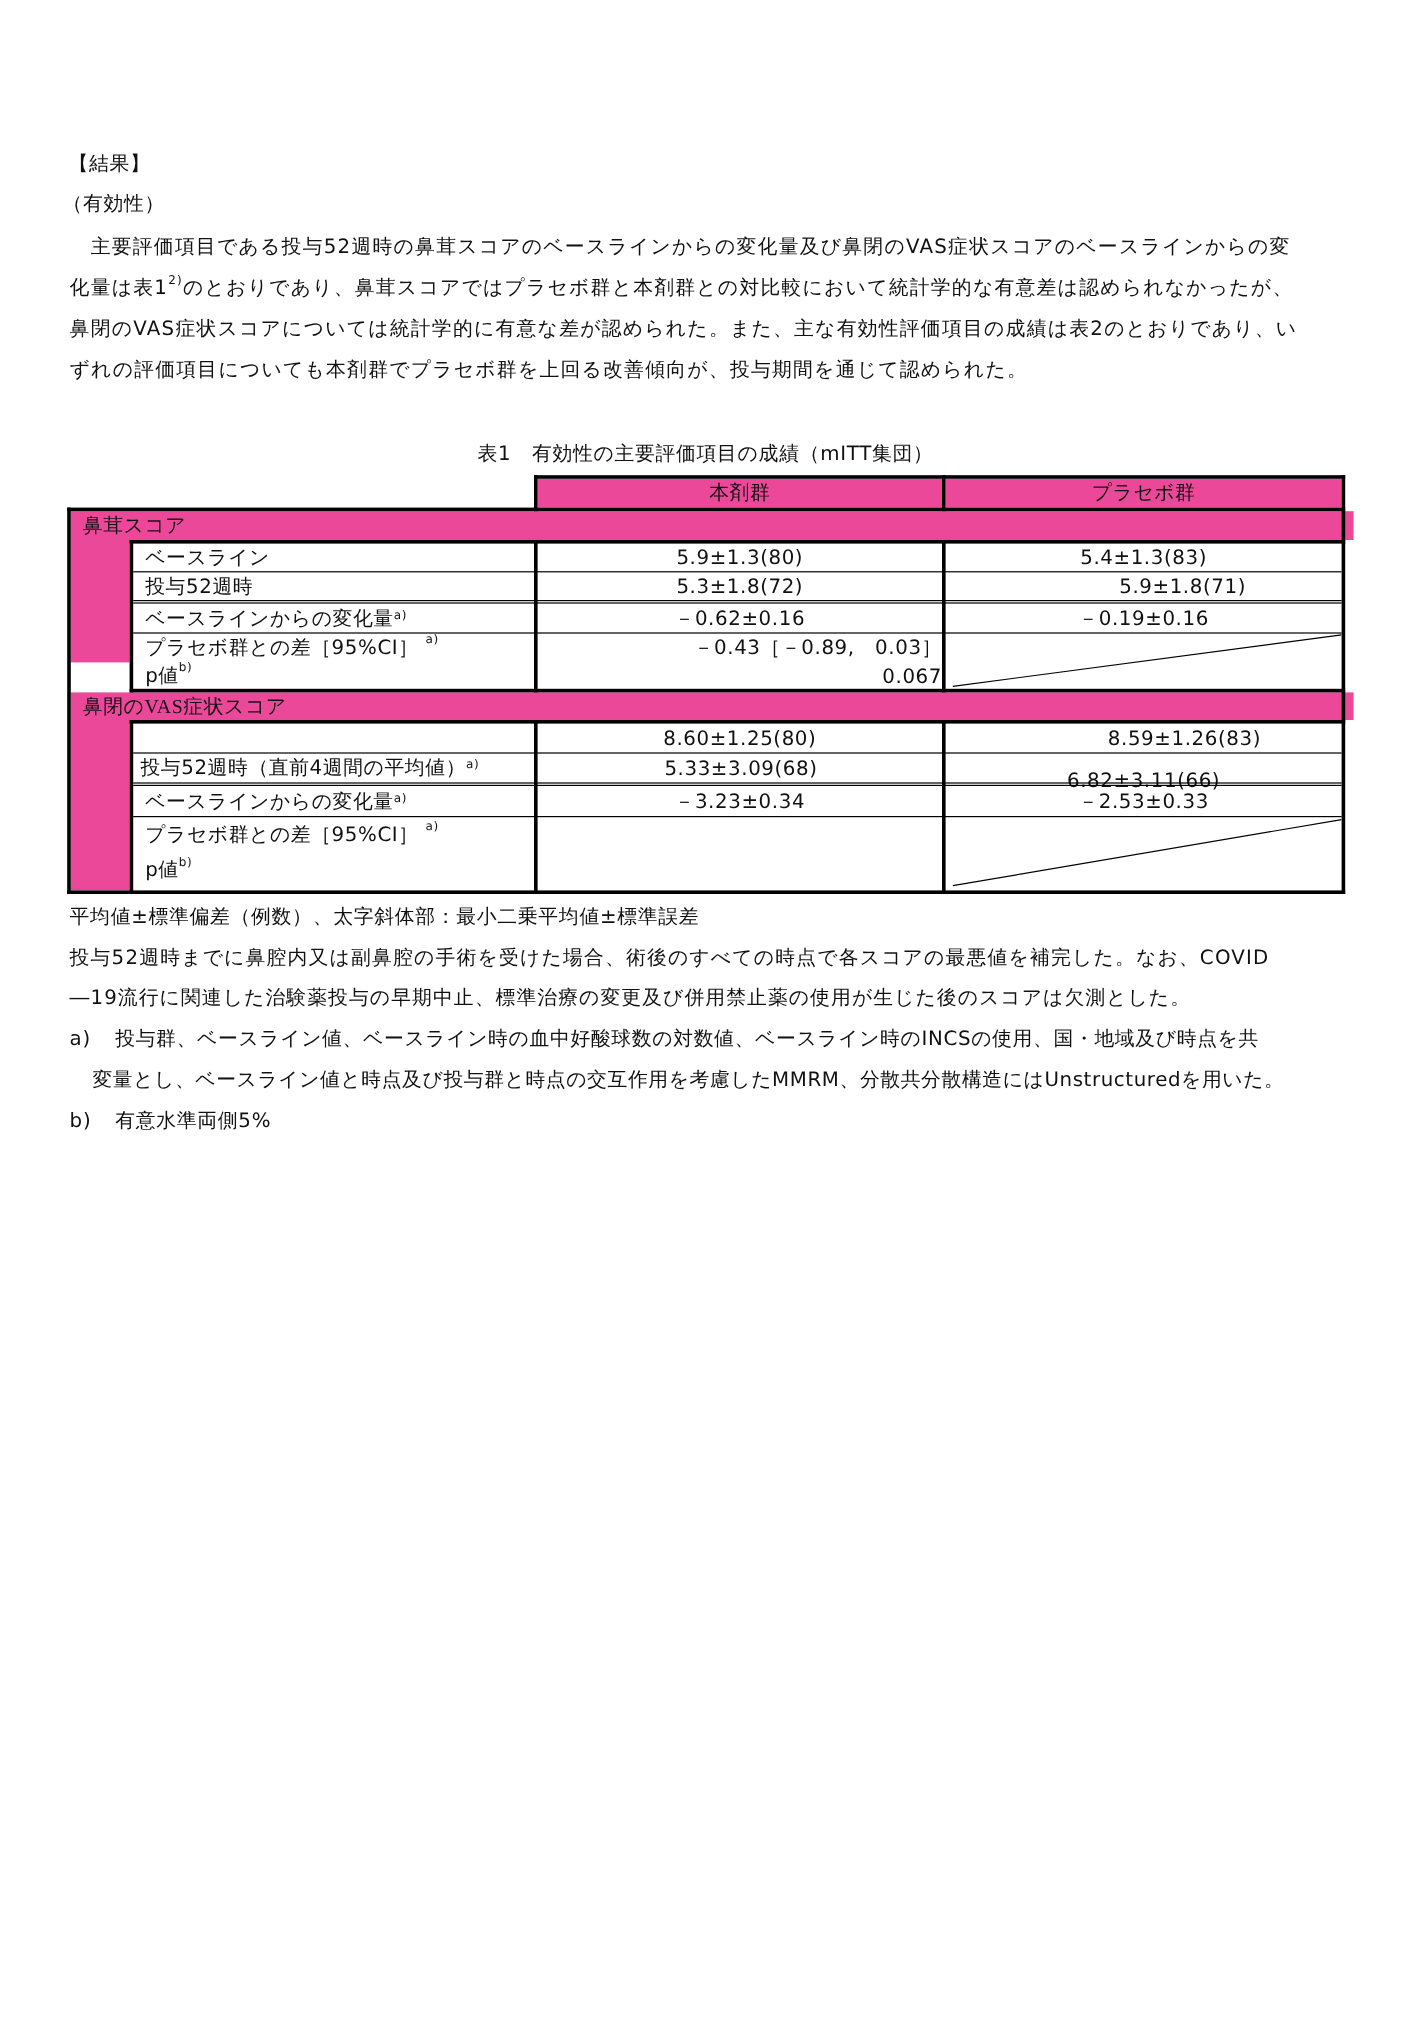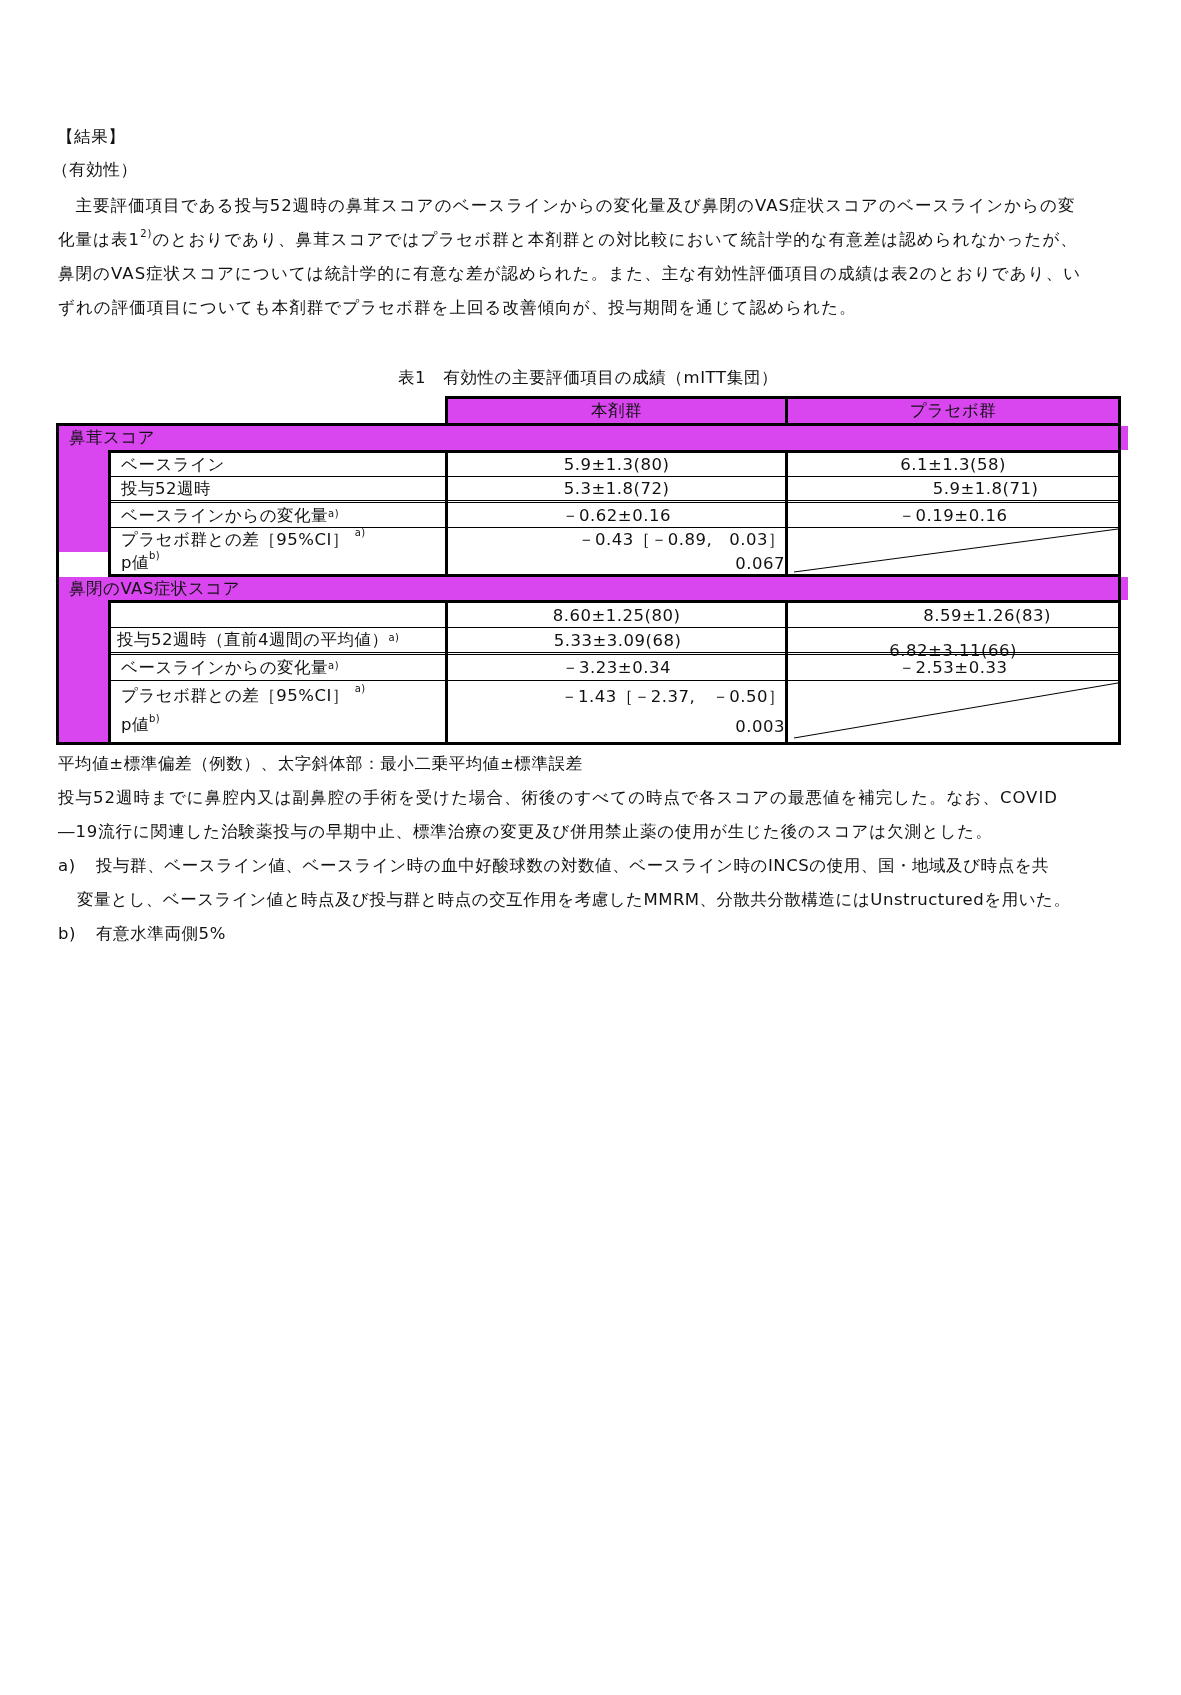--- a/index.html
+++ b/index.html
@@ -9,21 +9,21 @@
       color: #111;
       font-size: 16.5px;
     }
     .line { position: absolute; white-space: nowrap; line-height: 20px; letter-spacing: 0.6px; }
     sup { font-size: 10px; line-height: 0; position: relative; top: -2px; vertical-align: super; }
 
     
     .tbl { position: absolute; left: 56px; top: 397px; width: 1066px; height: 348px; }
     .b { position: absolute; background: #000; }
     .cell { position: absolute; display: flex; align-items: center; font-size: 16.5px; letter-spacing: 0.5px; white-space: nowrap; }
-    .gray { background: #d946ef; }
+    .gray { background: #ec4899; font-family: Liberation Serif, serif; }
     .center { justify-content: center; }
     .lbl { padding-left: 10px; }
     .two { flex-direction: column; align-items: stretch; justify-content: space-around; }
     .two > span { display: block; }
     .two.center > span { text-align: right; }
     svg.diag { position: absolute; }
   </style>
 </head>
 <body>
 
@@ -43,21 +43,21 @@
 
   <div class="cell gray center" style="left:392px; top:2px; width:337px; height:24px;">本剤群</div>
   <div class="cell gray center" style="left:732px; top:2px; width:330px; height:24px;">プラセボ群</div>
 
   <div class="cell gray lbl" style="left:3px; top:29px; width:1059px; height:24px;">鼻茸スコア</div>
 
   <div class="gray" style="position:absolute; left:3px; top:53px; width:49px; height:102px;"></div>
 
   <div class="cell lbl" style="left:55px; top:56px; width:330px; height:23px;">ベースライン</div>
   <div class="cell center" style="left:392px; top:56px; width:337px; height:23px;">5.9±1.3(80)</div>
-  <div class="cell center" style="left:732px; top:56px; width:330px; height:23px;">6.1±1.3(58)</div>
+  <div class="cell center" style="left:732px; top:56px; width:330px; height:23px;">5.4±1.3(83)</div>
 
   <div class="cell lbl" style="left:55px; top:80px; width:330px; height:23px;">投与52週時</div>
   <div class="cell center" style="left:392px; top:80px; width:337px; height:23px;">5.3±1.8(72)</div>
   <div class="cell center" style="left:751px; top:80px; width:357px; height:23px;">5.9±1.8(71)</div>
 
   <div class="cell lbl" style="left:55px; top:107px; width:330px; height:23px;">
       <span>ベースラインからの変化量</span>
       <sup>a)</sup>
     </div>
   <div class="cell center" style="left:392px; top:107px; width:337px; height:23px;">－0.62±0.16</div>
@@ -92,24 +92,20 @@
       <span>ベースラインからの変化量</span>
       <sup>a)</sup>
     </div>
   <div class="cell center" style="left:392px; top:259px; width:337px; height:23px;">－3.23±0.34</div>
   <div class="cell center" style="left:732px; top:259px; width:330px; height:23px;">－2.53±0.33</div>
 
   <div class="cell lbl two" style="left:55px; top:284px; width:330px; height:59px;">
     <span><span>プラセボ群との差［95%CI］</span>&nbsp;<sup>a)</sup></span>
     <span><span>p値</span><sup>b)</sup></span>
   </div>
-  <div class="cell center two" style="left:392px; top:284px; width:337px; height:59px;">
-    <span>－1.43［－2.37,　－0.50］</span>
-    <span>0.003</span>
-  </div>
   <svg class="diag" style="left:732px; top:284px;" width="330" height="59">
       <line x1="6" y1="57" x2="330" y2="2" stroke="#000" stroke-width="1"></line>
     </svg>
 
   <div class="b" style="left:389px; top:-1px; width:676px; height:3px;"></div>
   <div class="b" style="left:389px; top:-1px; width:3px; height:30px;"></div>
 
   <div class="b" style="left:0px; top:26px; width:1065px; height:3px;"></div>
   <div class="b" style="left:0px; top:26px; width:3px; height:322px;"></div>
   <div class="b" style="left:1062px; top:-1px; width:3px; height:349px;"></div>

